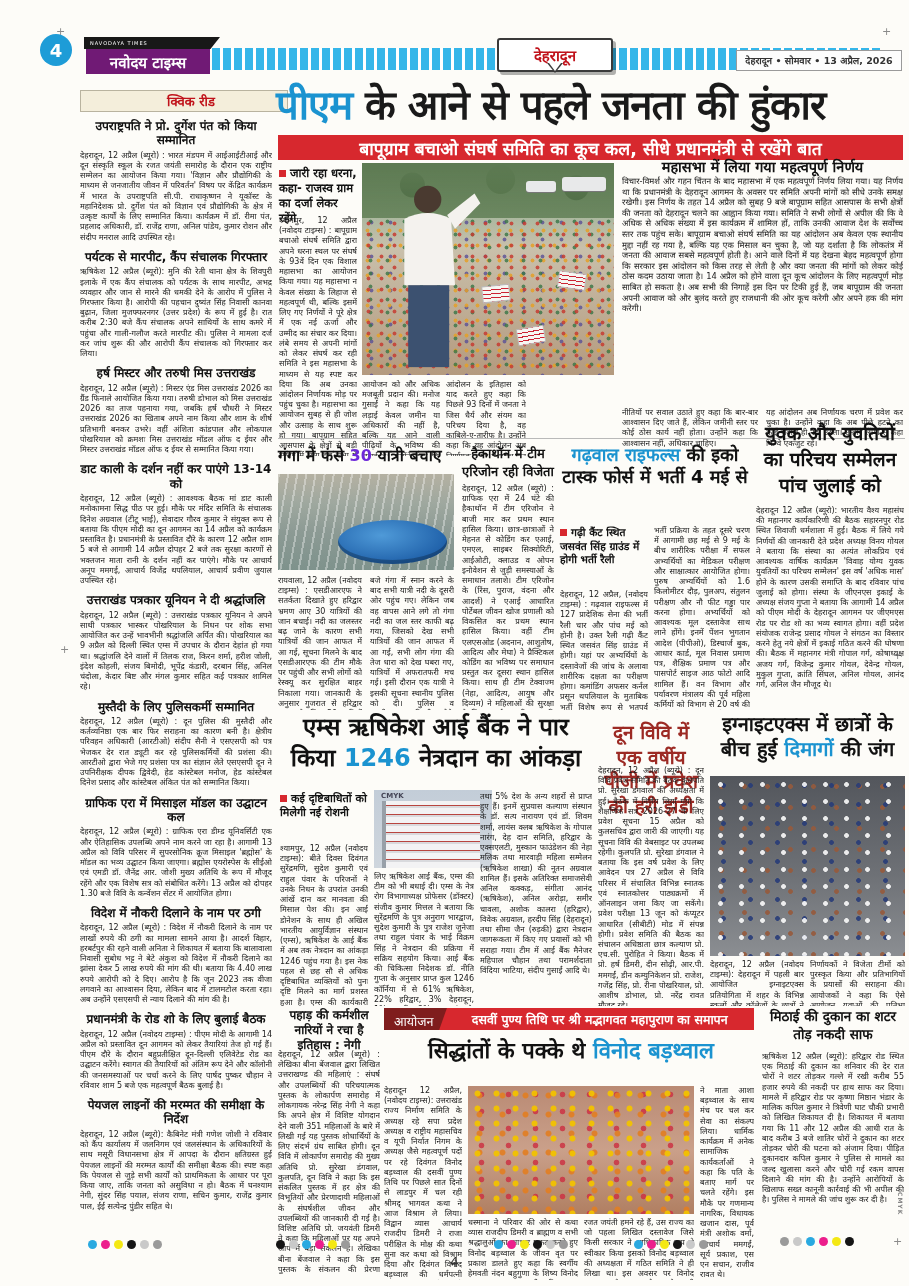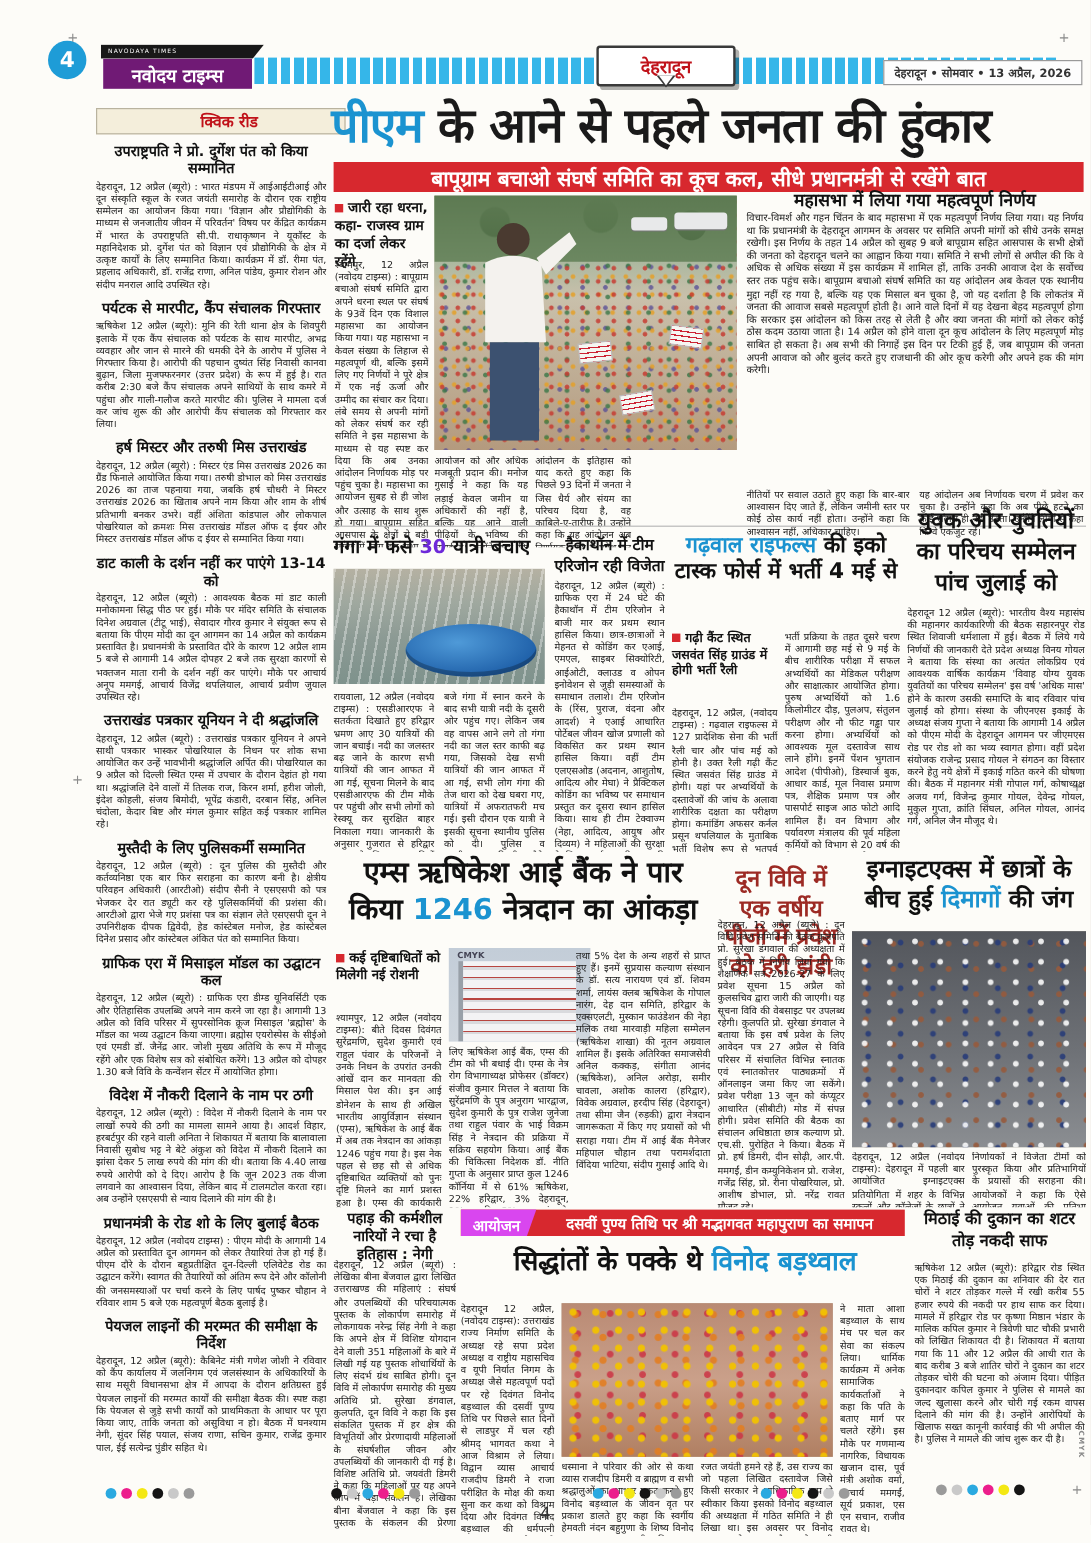--- a/index.html
+++ b/index.html
@@ -67,21 +67,21 @@
       linear-gradient(180deg,#53565c 0%,#6e7176 55%,#8b8e92 100%);
     background-size:21px 17px,27px 19px,23px 21px,100% 100%;}
   .ph-women{background-image:
       radial-gradient(circle,rgba(242,194,0,.95) 2.6px,transparent 3.4px),
       radial-gradient(circle,rgba(226,126,34,.9) 2.6px,transparent 3.4px),
       radial-gradient(circle,rgba(204,51,68,.85) 2.4px,transparent 3.2px),
       linear-gradient(180deg,#b98a74 0%,#caa08a 50%,#b07f62 100%);
     background-size:19px 15px,23px 19px,27px 17px,100% 100%;}
   
   .aayojan-band{background:#d7282e;color:#fff;display:flex;align-items:center;overflow:hidden;}
-  .aayojan-label{background:#d946ef;font-weight:bold;font-size:12.5px;padding:6px 14px 2px 10px;
+  .aayojan-label{background:#7f1d1d;font-weight:normal;font-size:12.5px;padding:6px 14px 2px 10px;
       clip-path:polygon(0 0,100% 0,86% 100%,0 100%);margin-right:8px;}
   .aayojan-text{font-weight:bold;font-size:12.5px;flex:1;text-align:center;padding-right:10px;}
   .dots{display:flex;gap:4px;}
   .dots i{width:9px;height:9px;border-radius:50%;display:block;}
   .d1{background:#2aa9e0}.d2{background:#ec1e8c}.d3{background:#f4e813}.d4{background:#151515}.d5{background:#c9c9c9}.d6{background:#9a9a9a}
   .crop{color:#8a8a8a;font-size:11px;line-height:1;}
   .cmyk-vert{writing-mode:vertical-rl;font-size:6px;font-weight:bold;color:#888;letter-spacing:1px;}
   .rule{background:#b9b9b9;height:1px;}
 </style>
 </head>

